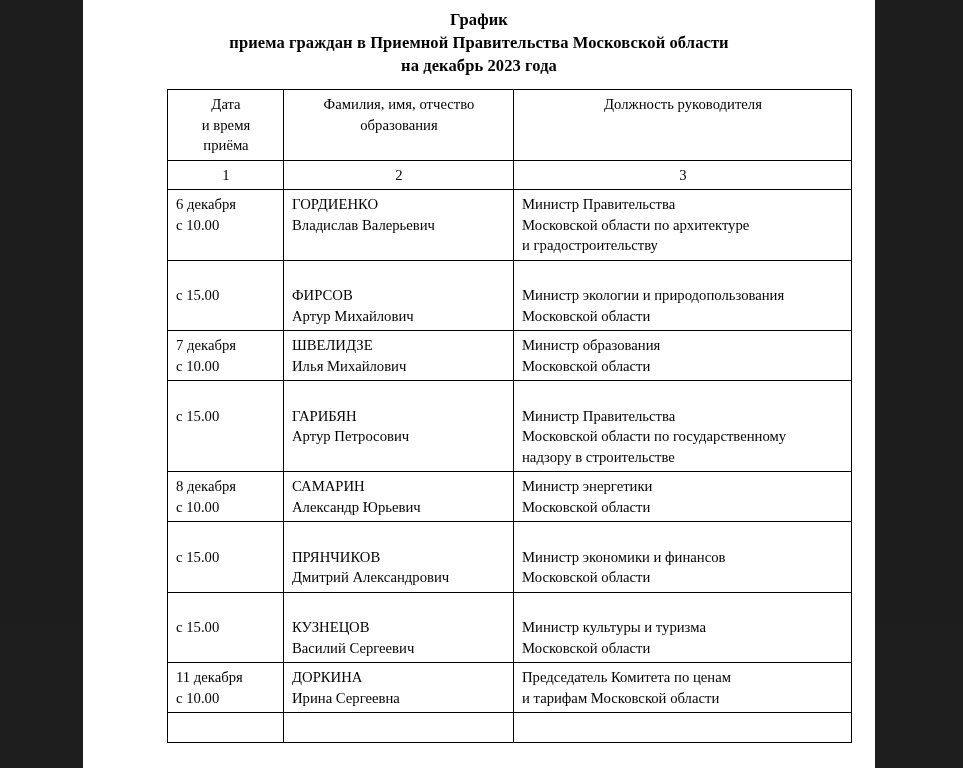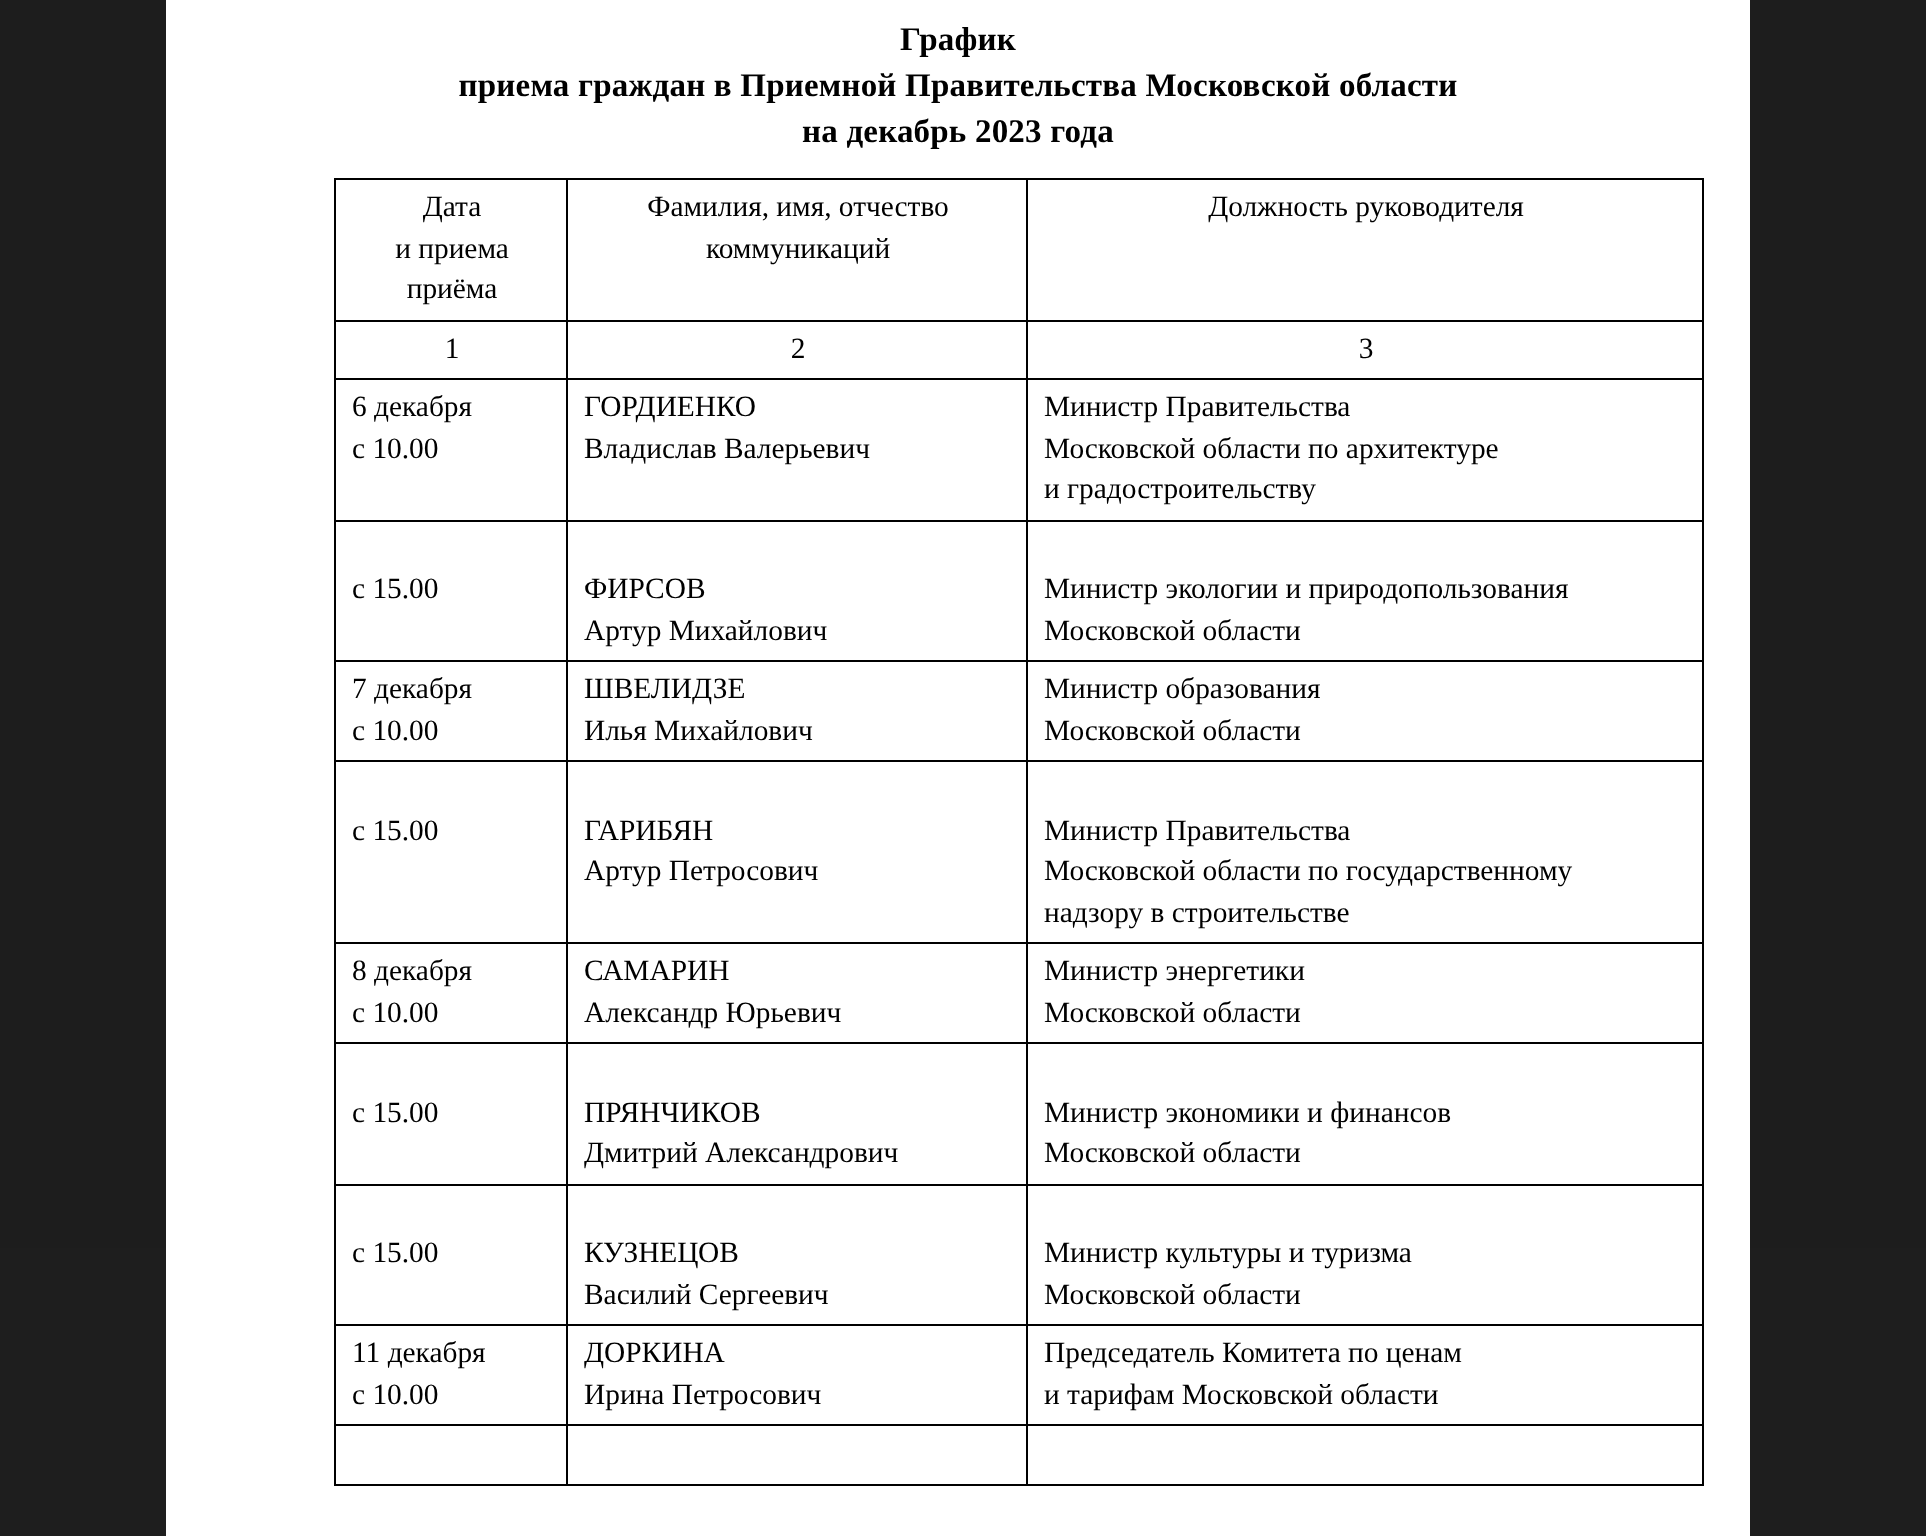--- a/index.html
+++ b/index.html
@@ -94,26 +94,26 @@
     <table class="schedule">
       <colgroup>
         <col class="c-date">
         <col class="c-name">
         <col class="c-post">
       </colgroup>
       <thead>
         <tr>
           <th class="head">
             <span class="cell-line">Дата</span>
-            <span class="cell-line">и приема</span>
+            <span class="cell-line">и время</span>
             <span class="cell-line">приёма</span>
           </th>
           <th class="head">
             <span class="cell-line">Фамилия, имя, отчество</span>
-            <span class="cell-line">коммуникаций</span>
+            <span class="cell-line">образования</span>
           </th>
           <th class="head">
             <span class="cell-line">Должность руководителя</span>
           </th>
         </tr>
         <tr>
           <td class="num">1</td>
           <td class="num">2</td>
           <td class="num">3</td>
         </tr>
@@ -232,21 +232,21 @@
           </td>
         </tr>
 
         <tr>
           <td class="sub-top">
             <span class="cell-line">11 декабря</span>
             <span class="cell-line">с 10.00</span>
           </td>
           <td class="sub-top">
             <span class="cell-line">ДОРКИНА</span>
-            <span class="cell-line">Ирина Петросович</span>
+            <span class="cell-line">Ирина Сергеевна</span>
           </td>
           <td class="sub-top">
             <span class="cell-line">Председатель Комитета по ценам</span>
             <span class="cell-line">и тарифам Московской области</span>
           </td>
         </tr>
         <tr>
           <td class="sub-bot pad-md">
             <span class="blank-line"></span>
 

